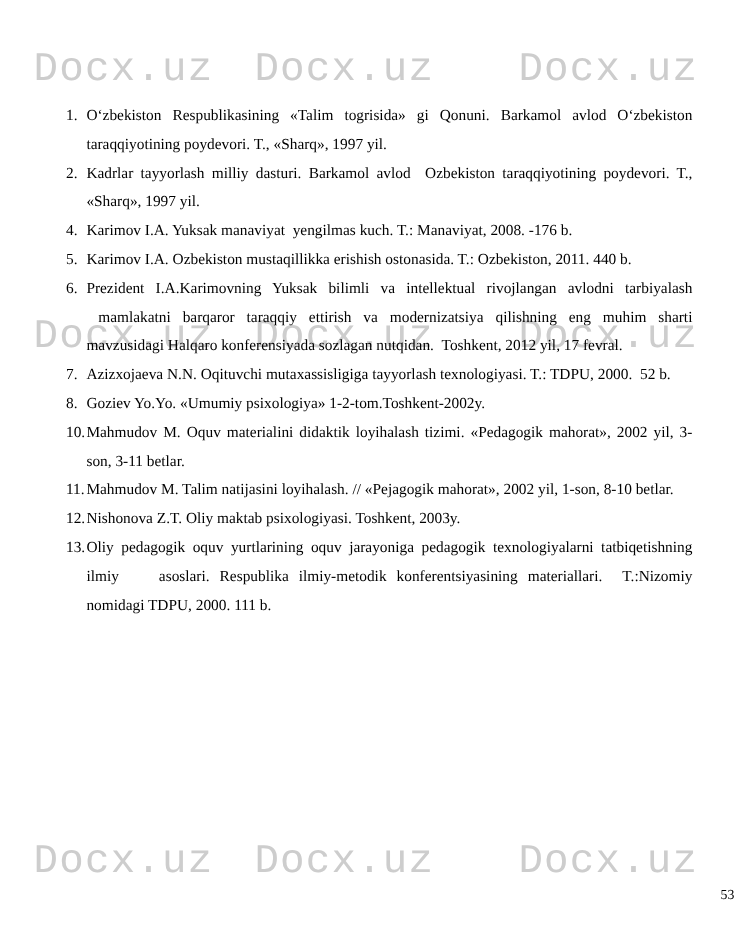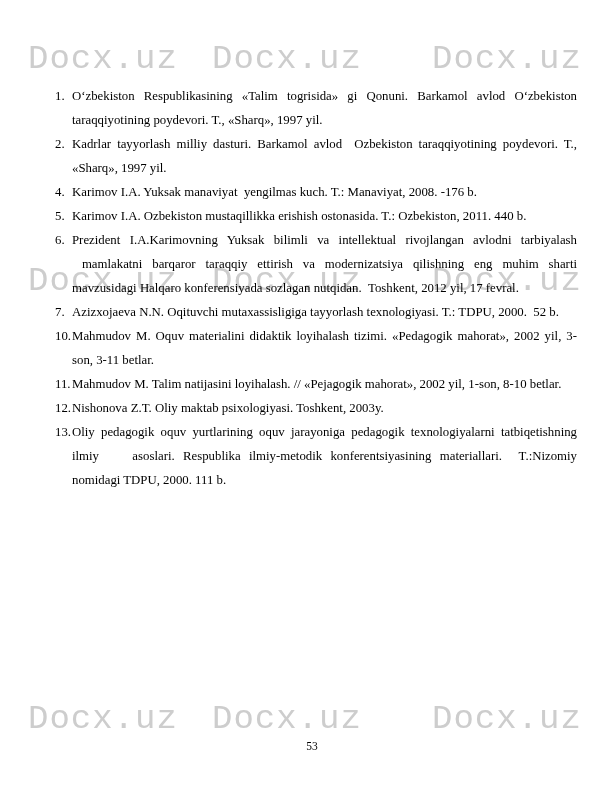--- a/index.html
+++ b/index.html
@@ -59,21 +59,21 @@
     display: inline-block;
     min-width: 17px;
     text-indent: 0;
     text-align: left;
   }
   .page-number {
     position: absolute;
     top: 740px;
     left: 0;
     right: 0;
-    text-align: center;
+    text-align: right;
     font-size: 11.5px;
     z-index: 1;
     padding-left: 12px;
   }
 </style>
 </head>
 <body>
 
 <div class="page">
 
@@ -88,20 +88,21 @@
   <div class="watermark wm-r3 wm-c3" style="color: rgb(205, 205, 205);">Docx.uz</div>
 
 
   <div class="ref-list">
       <p class="ref"><span class="num">1.</span><span>O‘zbekiston Respublikasining «Talim togrisida» gi Qonuni. Barkamol avlod O‘zbekiston taraqqiyotining poydevori. T., «Sharq», 1997 yil.</span></p>
       <p class="ref"><span class="num">2.</span><span>Kadrlar tayyorlash milliy dasturi. Barkamol avlod &nbsp;Ozbekiston taraqqiyotining poydevori. T., «Sharq», 1997 yil.</span></p>
       <p class="ref"><span class="num">4.</span><span>Karimov I.A. Yuksak manaviyat &nbsp;yengilmas kuch. T.: Manaviyat, 2008. -176 b.</span></p>
       <p class="ref"><span class="num">5.</span><span>Karimov I.A. Ozbekiston mustaqillikka erishish ostonasida. T.: Ozbekiston, 2011. 440 b.</span></p>
       <p class="ref"><span class="num">6.</span><span>Prezident I.A.Karimovning Yuksak bilimli va intellektual rivojlangan avlodni tarbiyalash &nbsp;mamlakatni barqaror taraqqiy ettirish va modernizatsiya qilishning eng muhim sharti mavzusidagi Halqaro konferensiyada sozlagan nutqidan. &nbsp;Toshkent, 2012 yil, 17 fevral.</span></p>
       <p class="ref"><span class="num">7.</span><span>Azizxojaeva N.N. Oqituvchi mutaxassisligiga tayyorlash texnologiyasi. T.: TDPU, 2000. &nbsp;52 b.</span></p>
+      <p class="ref"><span class="num">8.</span><span>Goziev Yo.Yo. «Umumiy psixologiya» 1-2-tom.Toshkent-2002y.</span></p>
       <p class="ref"><span class="num">10.</span><span>Mahmudov M. Oquv materialini didaktik loyihalash tizimi. «Pedagogik mahorat», 2002 yil, 3-son, 3-11 betlar.</span></p>
       <p class="ref"><span class="num">11.</span><span>Mahmudov M. Talim natijasini loyihalash. // «Pejagogik mahorat», 2002 yil, 1-son, 8-10 betlar.</span></p>
       <p class="ref"><span class="num">12.</span><span>Nishonova Z.T. Oliy maktab psixologiyasi. Toshkent, 2003y.</span></p>
       <p class="ref"><span class="num">13.</span><span>Oliy pedagogik oquv yurtlarining oquv jarayoniga pedagogik texnologiyalarni tatbiqetishning ilmiy &nbsp;&nbsp;&nbsp;asoslari. Respublika ilmiy-metodik konferentsiyasining materiallari. &nbsp;T.:Nizomiy nomidagi TDPU, 2000. 111 b.</span></p>
     </div>
 
   <div class="page-number">53</div>
 
 </div>
 

